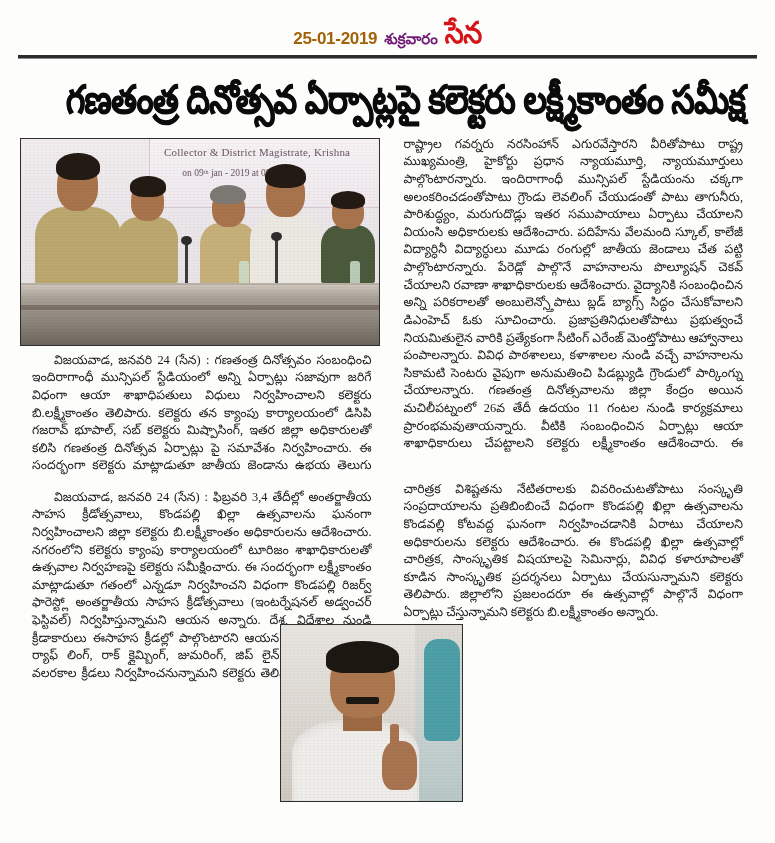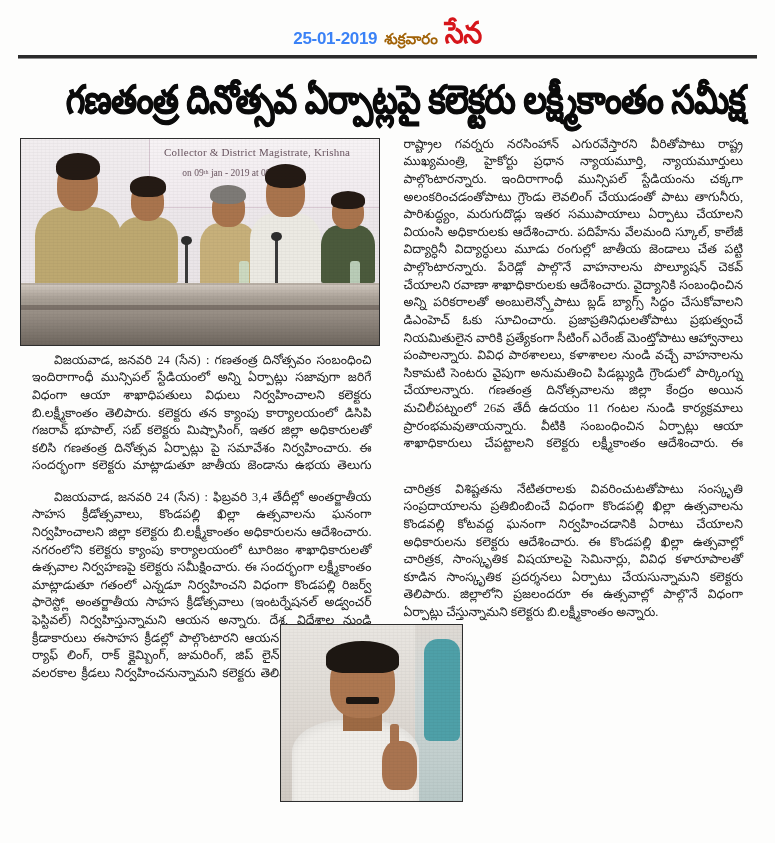--- a/index.html
+++ b/index.html
@@ -30,28 +30,28 @@
     justify-content: center;
     gap: 7px;
     padding-top: 22px;
     padding-bottom: 2px;
   }
   .mast-date {
     font-family: "Liberation Sans", "DejaVu Sans", sans-serif;
     font-weight: bold;
     font-size: 17px;
     letter-spacing: -0.3px;
-    color: #3b82f6;
+    color: #a16207;
     line-height: 1;
   }
   .mast-day {
     font-family: "Liberation Sans", "DejaVu Sans", sans-serif;
     font-weight: bold;
     font-size: 15px;
-    color: #a16207;
+    color: #701a75;
     line-height: 1;
     padding-bottom: 1px;
   }
   .mast-logo {
     font-family: "Liberation Sans", "DejaVu Sans", sans-serif;
     font-weight: bold;
     font-size: 27px;
     color: #d6151a;
     line-height: 0.92;
     letter-spacing: -0.5px;

